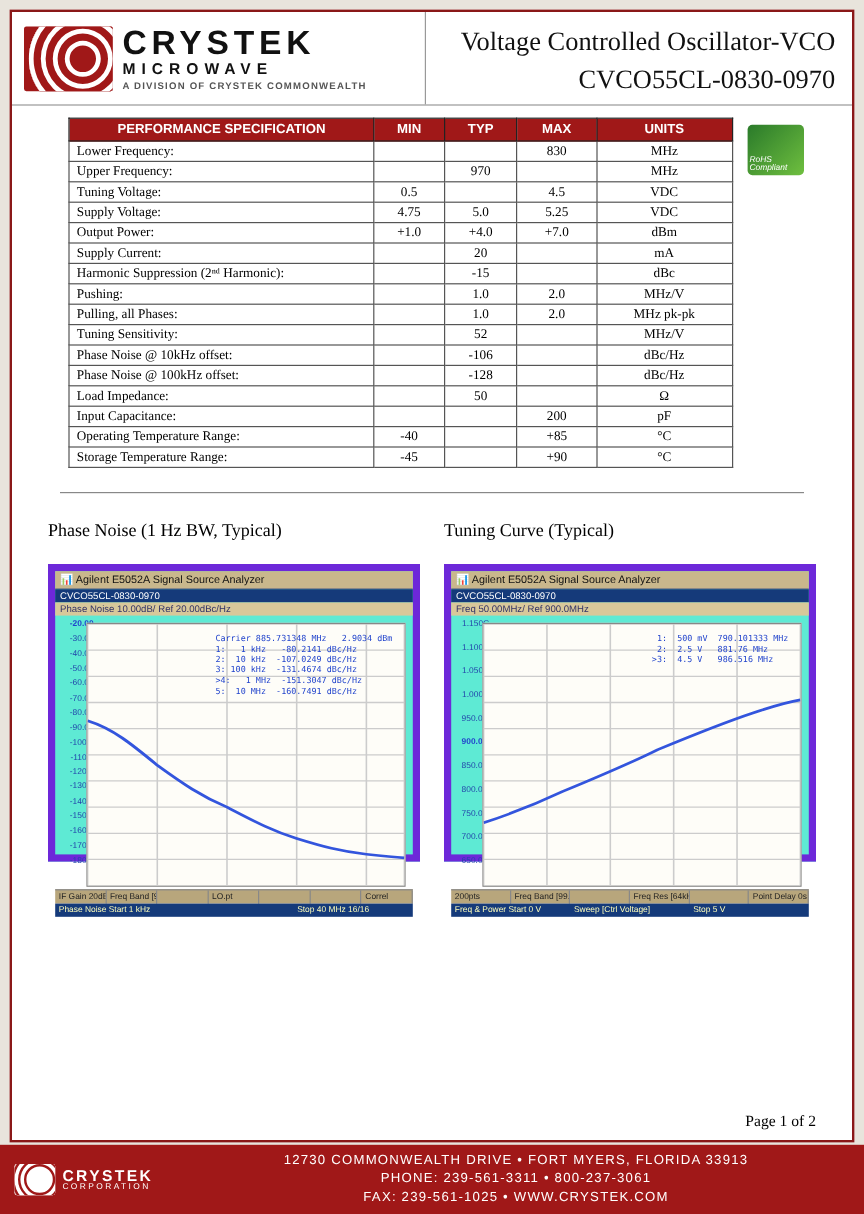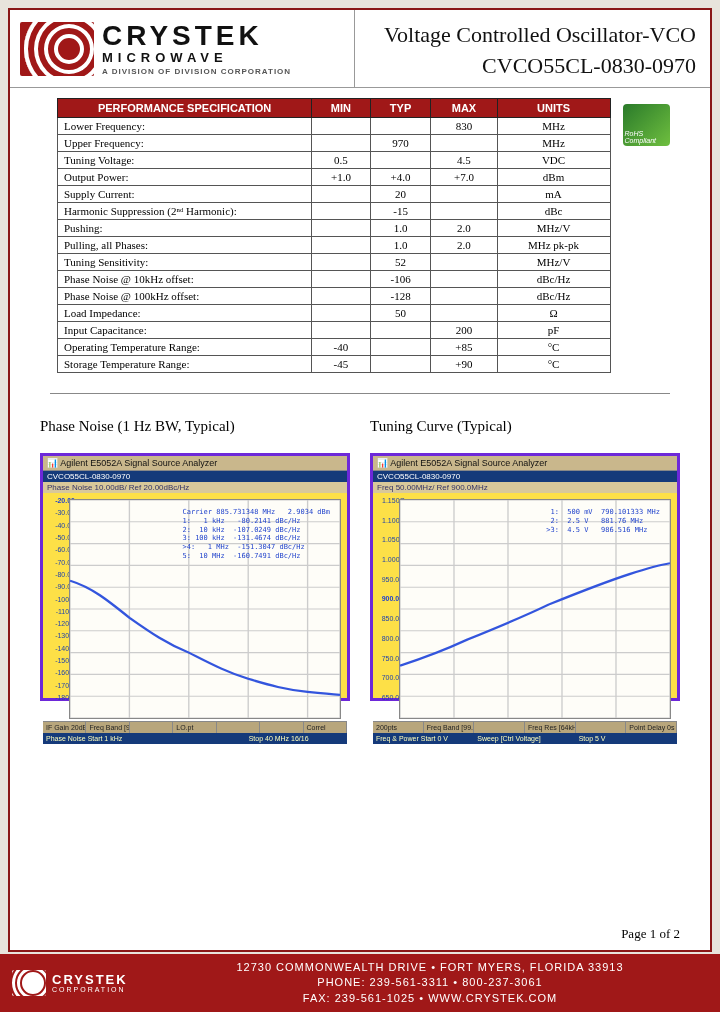--- a/index.html
+++ b/index.html
@@ -94,22 +94,22 @@
     content:"RoHS\A Compliant";
     white-space:pre;
     position:absolute; left:2px; bottom:2px;
     font-size:7px; color:#fff; font-style:italic; line-height:1;
   }
   hr.sep { margin: 14px 40px; border:none; border-top:1px solid #888;}
   .charts { display:flex; gap:20px; padding: 10px 30px; }
   .chart-col { flex:1; }
   .chart-title { font-family:"Times New Roman",serif; font-size:15px; margin-bottom:18px;}
   .analyzer {
-    border:3px solid #6d28d9;
-    background:#fde047;
+    border:6px solid #6d28d9;
+    background:#5eead4;
     height:248px;
     position:relative;
     display:flex; flex-direction:column;
   }
   .an-title { background:#c9b78c; font-size:9px; padding:2px 4px; color:#111; border-bottom:1px solid #888;}
   .an-sub1 { background:#153a7a; color:#fff; font-size:8px; padding:1px 4px;}
   .an-sub2 { background:#d8c89a; font-size:8px; padding:1px 4px; color:#336;}
   .plot-wrap { flex:1; padding:6px 6px 2px 26px; position:relative;}
   .ylabels { position:absolute; left:2px; top:4px; bottom:20px; width:30px; font-size:7px; color:#2244aa; display:flex; flex-direction:column; justify-content:space-between; text-align:right;}
   .plot {
@@ -151,21 +151,21 @@
 <body>
 
 <div class="page-border">
 
   <div class="header">
     <div class="logo-box">
       <div class="logo-mark"></div>
       <div class="logo-text">
         <div class="logo-main">CRYSTEK</div>
         <div class="logo-sub">MICROWAVE</div>
-        <div class="logo-tag">A DIVISION OF DIVISION CORPORATION</div>
+        <div class="logo-tag">A DIVISION OF CRYSTEK COMMONWEALTH</div>
       </div>
     </div>
     <div class="title-box">
       <div>Voltage Controlled Oscillator-VCO</div>
       <div>CVCO55CL-0830-0970</div>
     </div>
   </div>
 
   <div class="spec-area">
     <table class="spec">
@@ -191,20 +191,27 @@
             <td></td>
             <td>970</td>
             <td></td>
             <td>MHz</td>
           </tr>
           <tr>
             <td class="label">Tuning Voltage:</td>
             <td>0.5</td>
             <td></td>
             <td>4.5</td>
+            <td>VDC</td>
+          </tr>
+          <tr>
+            <td class="label">Supply Voltage:</td>
+            <td>4.75</td>
+            <td>5.0</td>
+            <td>5.25</td>
             <td>VDC</td>
           </tr>
           <tr>
             <td class="label">Output Power:</td>
             <td>+1.0</td>
             <td>+4.0</td>
             <td>+7.0</td>
             <td>dBm</td>
           </tr>
           <tr>

